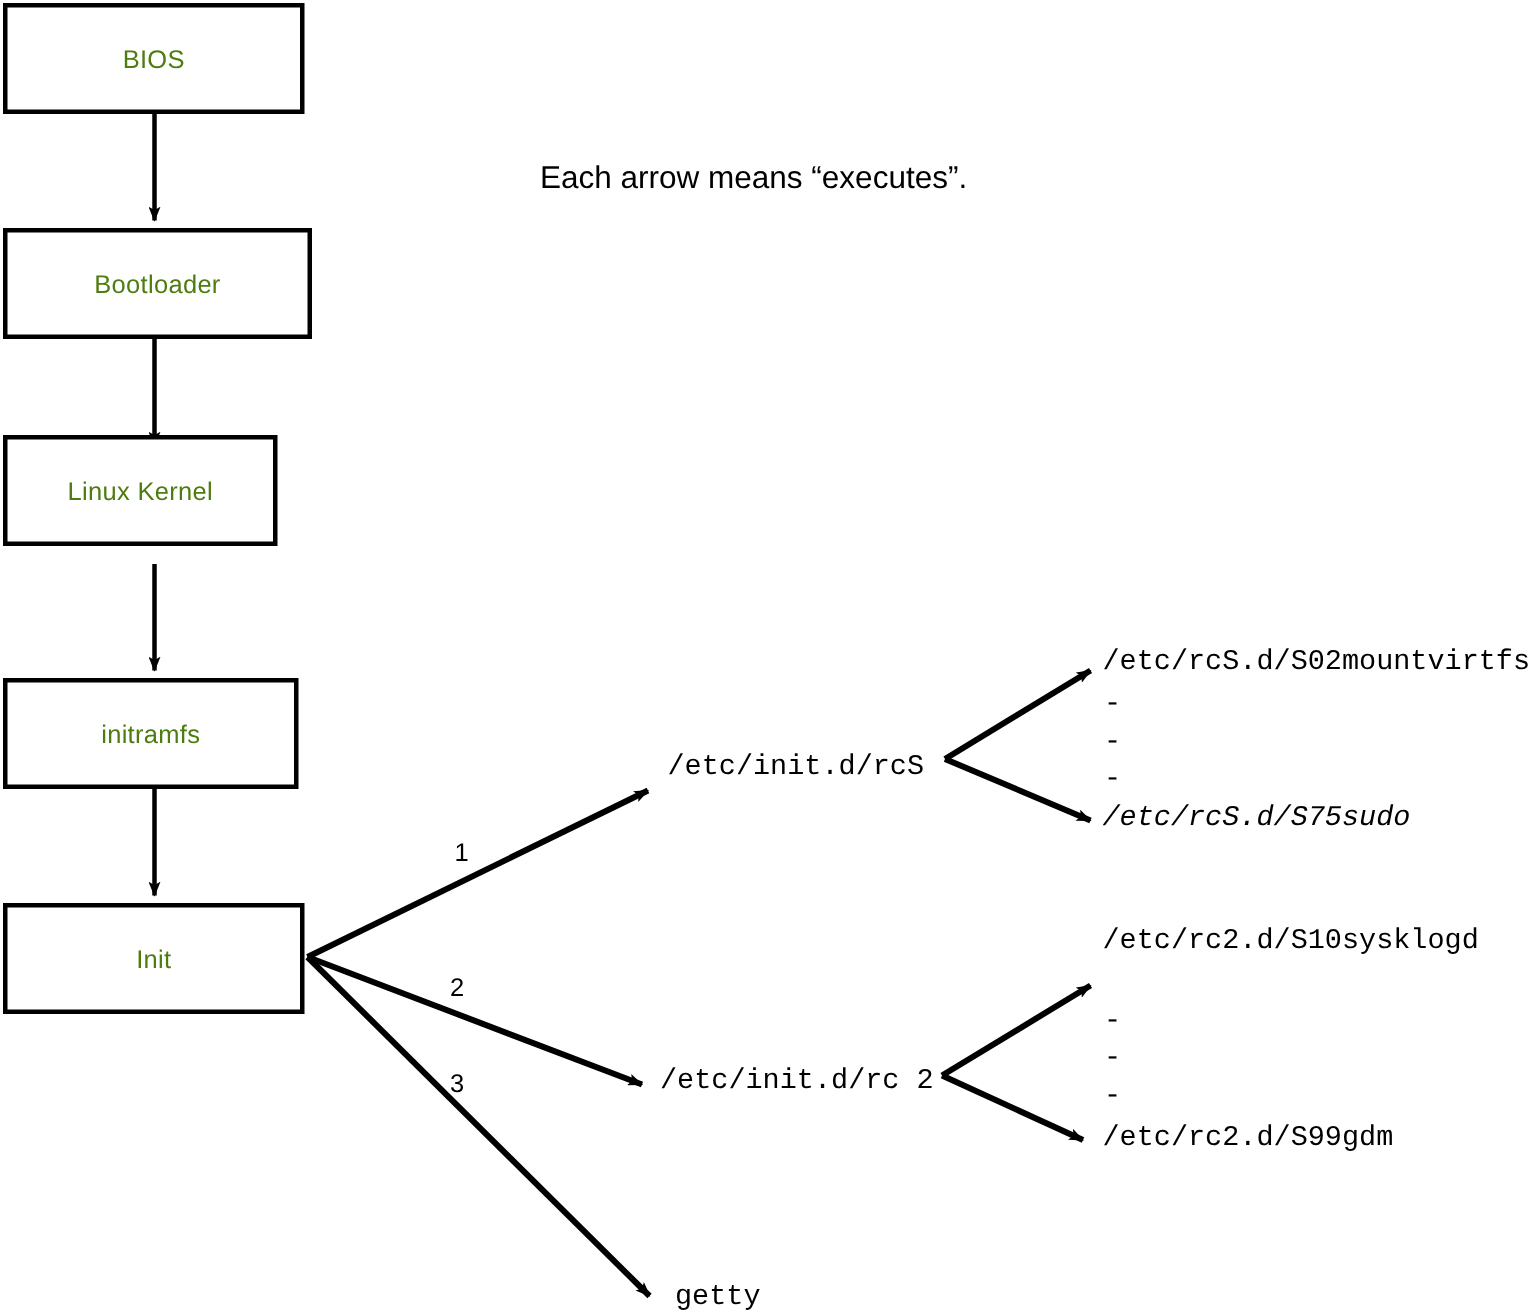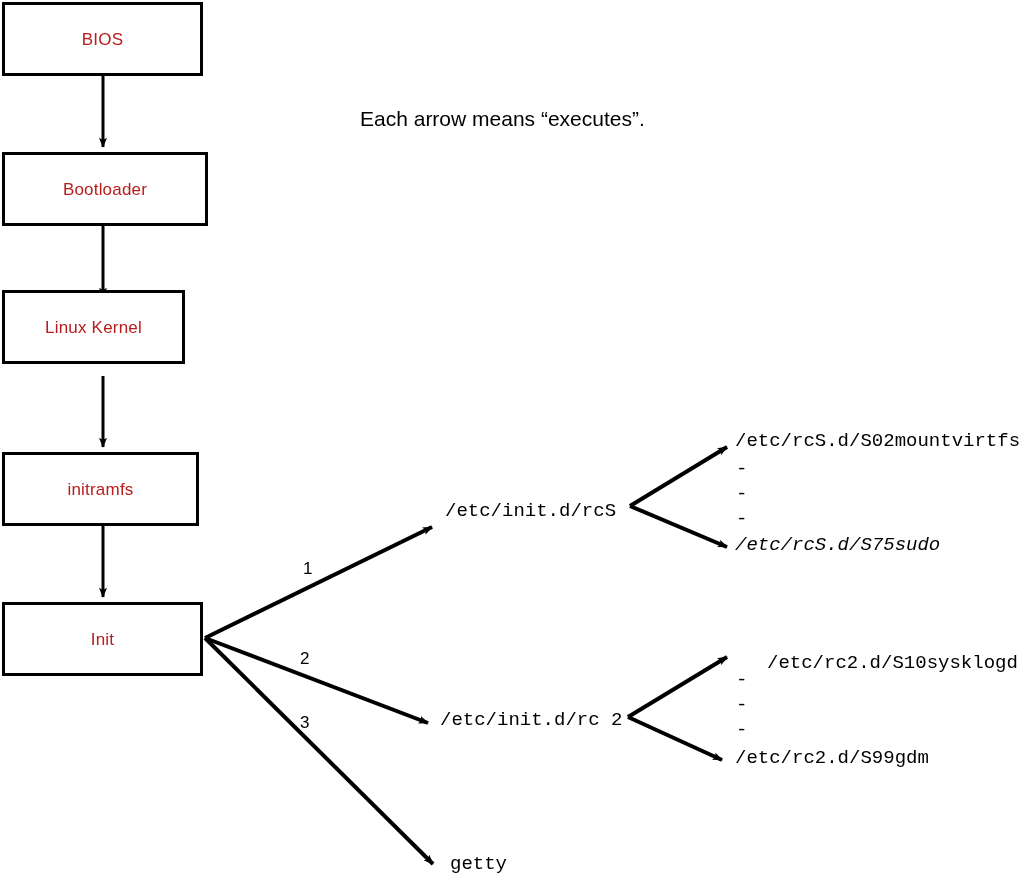--- a/index.html
+++ b/index.html
@@ -33,21 +33,21 @@
     border: 3px solid #000000;
     background: #ffffff;
     display: flex;
     align-items: center;
     justify-content: center;
   }
   .stage-box-label {
     font-family: "Liberation Sans", sans-serif;
     font-size: 17px;
     line-height: 1;
-    color: #b91c1c;
+    color: #4d7c0f;
     letter-spacing: 0.2px;
     white-space: nowrap;
   }
   .caption-text {
     position: absolute;
     font-family: "Liberation Sans", sans-serif;
     font-size: 21px;
     line-height: 1;
     color: #000000;
     white-space: nowrap;
@@ -156,19 +156,19 @@
   <div class="mono-label" style="left:445px; top:502px;">/etc/init.d/rcS</div>
   <div class="mono-label" style="left:440px; top:711px;">/etc/init.d/rc 2</div>
   <div class="mono-label" style="left:450px; top:855px;">getty</div>
 
   <div class="mono-label" style="left:735px; top:432px;text-align:right;">/etc/rcS.d/S02mountvirtfs</div>
   <div class="ellipsis-dash" style="left:736px; top:460px;">-</div>
   <div class="ellipsis-dash" style="left:736px; top:485px;">-</div>
   <div class="ellipsis-dash" style="left:736px; top:510px;">-</div>
   <div class="mono-label" style="left:735px; top:536px;font-style:italic;">/etc/rcS.d/S75sudo</div>
 
-  <div class="mono-label" style="left:735px; top:654px;margin-left:32px;">/etc/rc2.d/S10sysklogd</div>
+  <div class="mono-label" style="left:735px; top:618px;">/etc/rc2.d/S10sysklogd</div>
   <div class="ellipsis-dash" style="left:736px; top:671px;">-</div>
   <div class="ellipsis-dash" style="left:736px; top:696px;">-</div>
   <div class="ellipsis-dash" style="left:736px; top:721px;">-</div>
   <div class="mono-label" style="left:735px; top:749px;">/etc/rc2.d/S99gdm</div>
 
 </div>
 
 </body></html>

